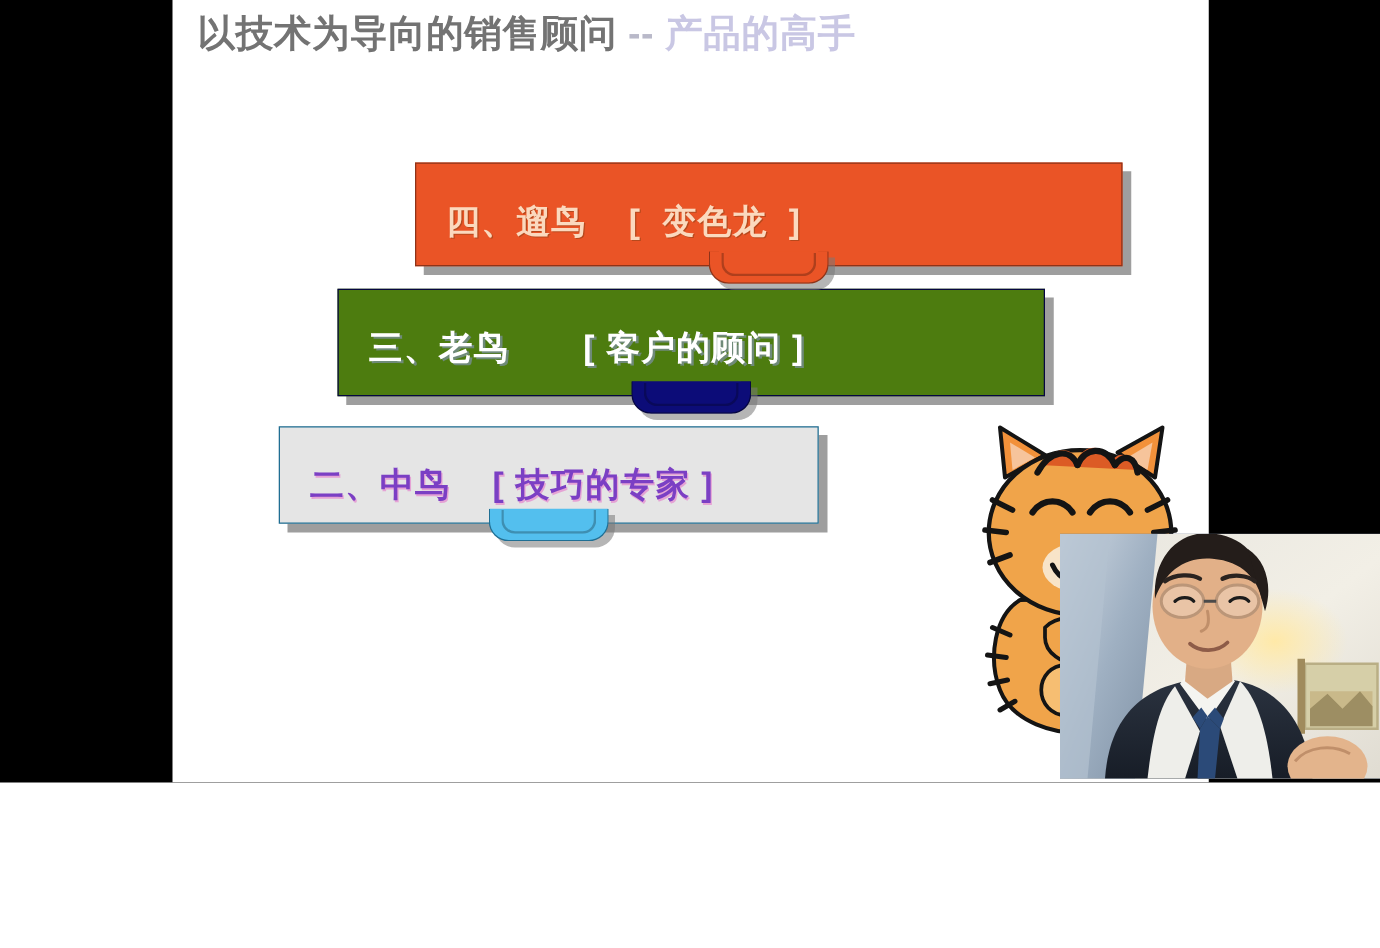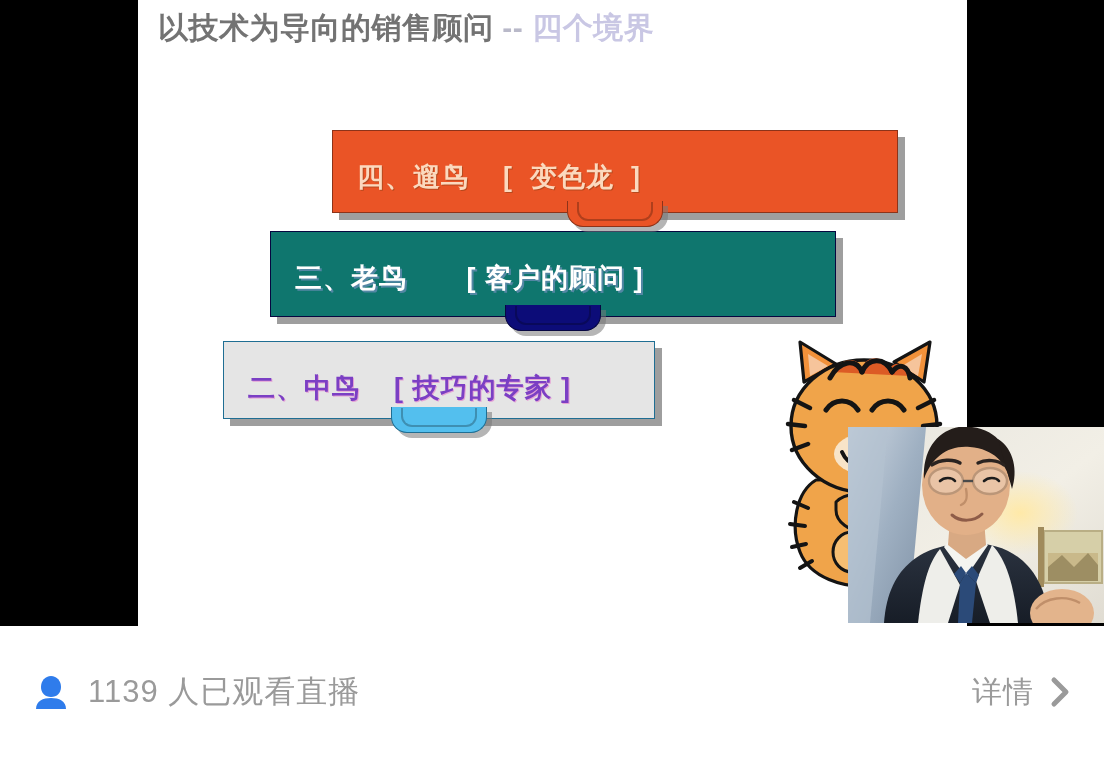--- a/index.html
+++ b/index.html
@@ -107,21 +107,21 @@
     background: #EA5426;
     border-color: #8d3319;
     z-index: 14;
   }
   .step-4 .step-label { color: #FBD9BE; text-shadow: 1px 1px 0 rgba(120,60,20,0.45); }
   .step-4 .step-tab { background: #EA5426; border: 1px solid #8d3319; border-top: none; }
 
   
   .step-3 {
     left: 132px; top: 231px; width: 566px; height: 86px;
-    background: #0f766e;
+    background: #4d7c0f;
     border-color: #060640;
     z-index: 13;
   }
   .step-3 .step-label { color: #ffffff; text-shadow: 2px 2px 0 rgba(140,150,210,0.55); }
   .step-3 .step-tab { background: #0C0C78; border: 1px solid #060640; border-top: none; }
 
   
   .step-2 {
     left: 85px; top: 341px; width: 432px; height: 78px;
     background: #e5e5e5;
@@ -218,21 +218,21 @@
 </head>
 <body>
 
 <div id="app">
 
   <div class="stage">
 
     <div class="slide">
 
       <div class="slide-title">
-        <span class="title-main">以技术为导向的销售顾问</span><span class="title-dash"> -- </span><span class="title-sub">四个境界</span>
+        <span class="title-main">以技术为导向的销售顾问</span><span class="title-dash"> -- </span><span class="title-sub">产品的高手</span>
       </div>
 
       <div class="step step-4">
         <div class="step-label">四、遛鸟    [  变色龙  ]</div>
         <div class="step-tab">
           <div class="step-tab-inner"></div>
         </div>
       </div>
 
       <div class="step step-3">
@@ -361,36 +361,14 @@
       <path d="M136 54 C140 50 148 50 151 54" stroke="#1c1c1c" stroke-width="2.6" fill="none" stroke-linecap="round"></path>
 
       <path d="M118 62 C120 72 118 76 113 78" stroke="#c08f6a" stroke-width="2.4" fill="none" stroke-linecap="round"></path>
       <path d="M104 88 C112 95 126 95 134 87" stroke="#8e5c48" stroke-width="3" fill="none" stroke-linecap="round"></path>
 
       <ellipse cx="214" cy="186" rx="32" ry="24" fill="#e3b48c"></ellipse>
       <path d="M188 182 C198 170 218 168 232 176" stroke="#c08f6a" stroke-width="2.4" fill="none"></path>
     </svg>
   </div>
 
-  <div class="bottom-bar">
-
-    <div class="viewers">
-      <span class="person-icon">
-        <svg viewBox="0 0 34 38" xmlns="http://www.w3.org/2000/svg">
-          <path d="M17 3 C23 3 27 8 27 14 C27 20 23 24 17 24 C11 24 7 20 7 14 C7 8 11 3 17 3 Z" fill="#2f7ceb"></path>
-          <path d="M2 36 C2 28 9 25 17 25 C25 25 32 28 32 36 Z" fill="#2f7ceb"></path>
-        </svg>
-      </span>
-      <span class="viewers-text">1139 人已观看直播</span>
-    </div>
-
-    <div class="details">
-      <span class="details-text">详情</span>
-      <span class="chevron">
-        <svg viewBox="0 0 20 32" xmlns="http://www.w3.org/2000/svg">
-          <path d="M4 4 L16 16 L4 28" fill="none" stroke="#9a9a9a" stroke-width="5" stroke-linecap="round" stroke-linejoin="round"></path>
-        </svg>
-      </span>
-    </div>
-
-  </div>
 
 </div>
 
 </body></html>

